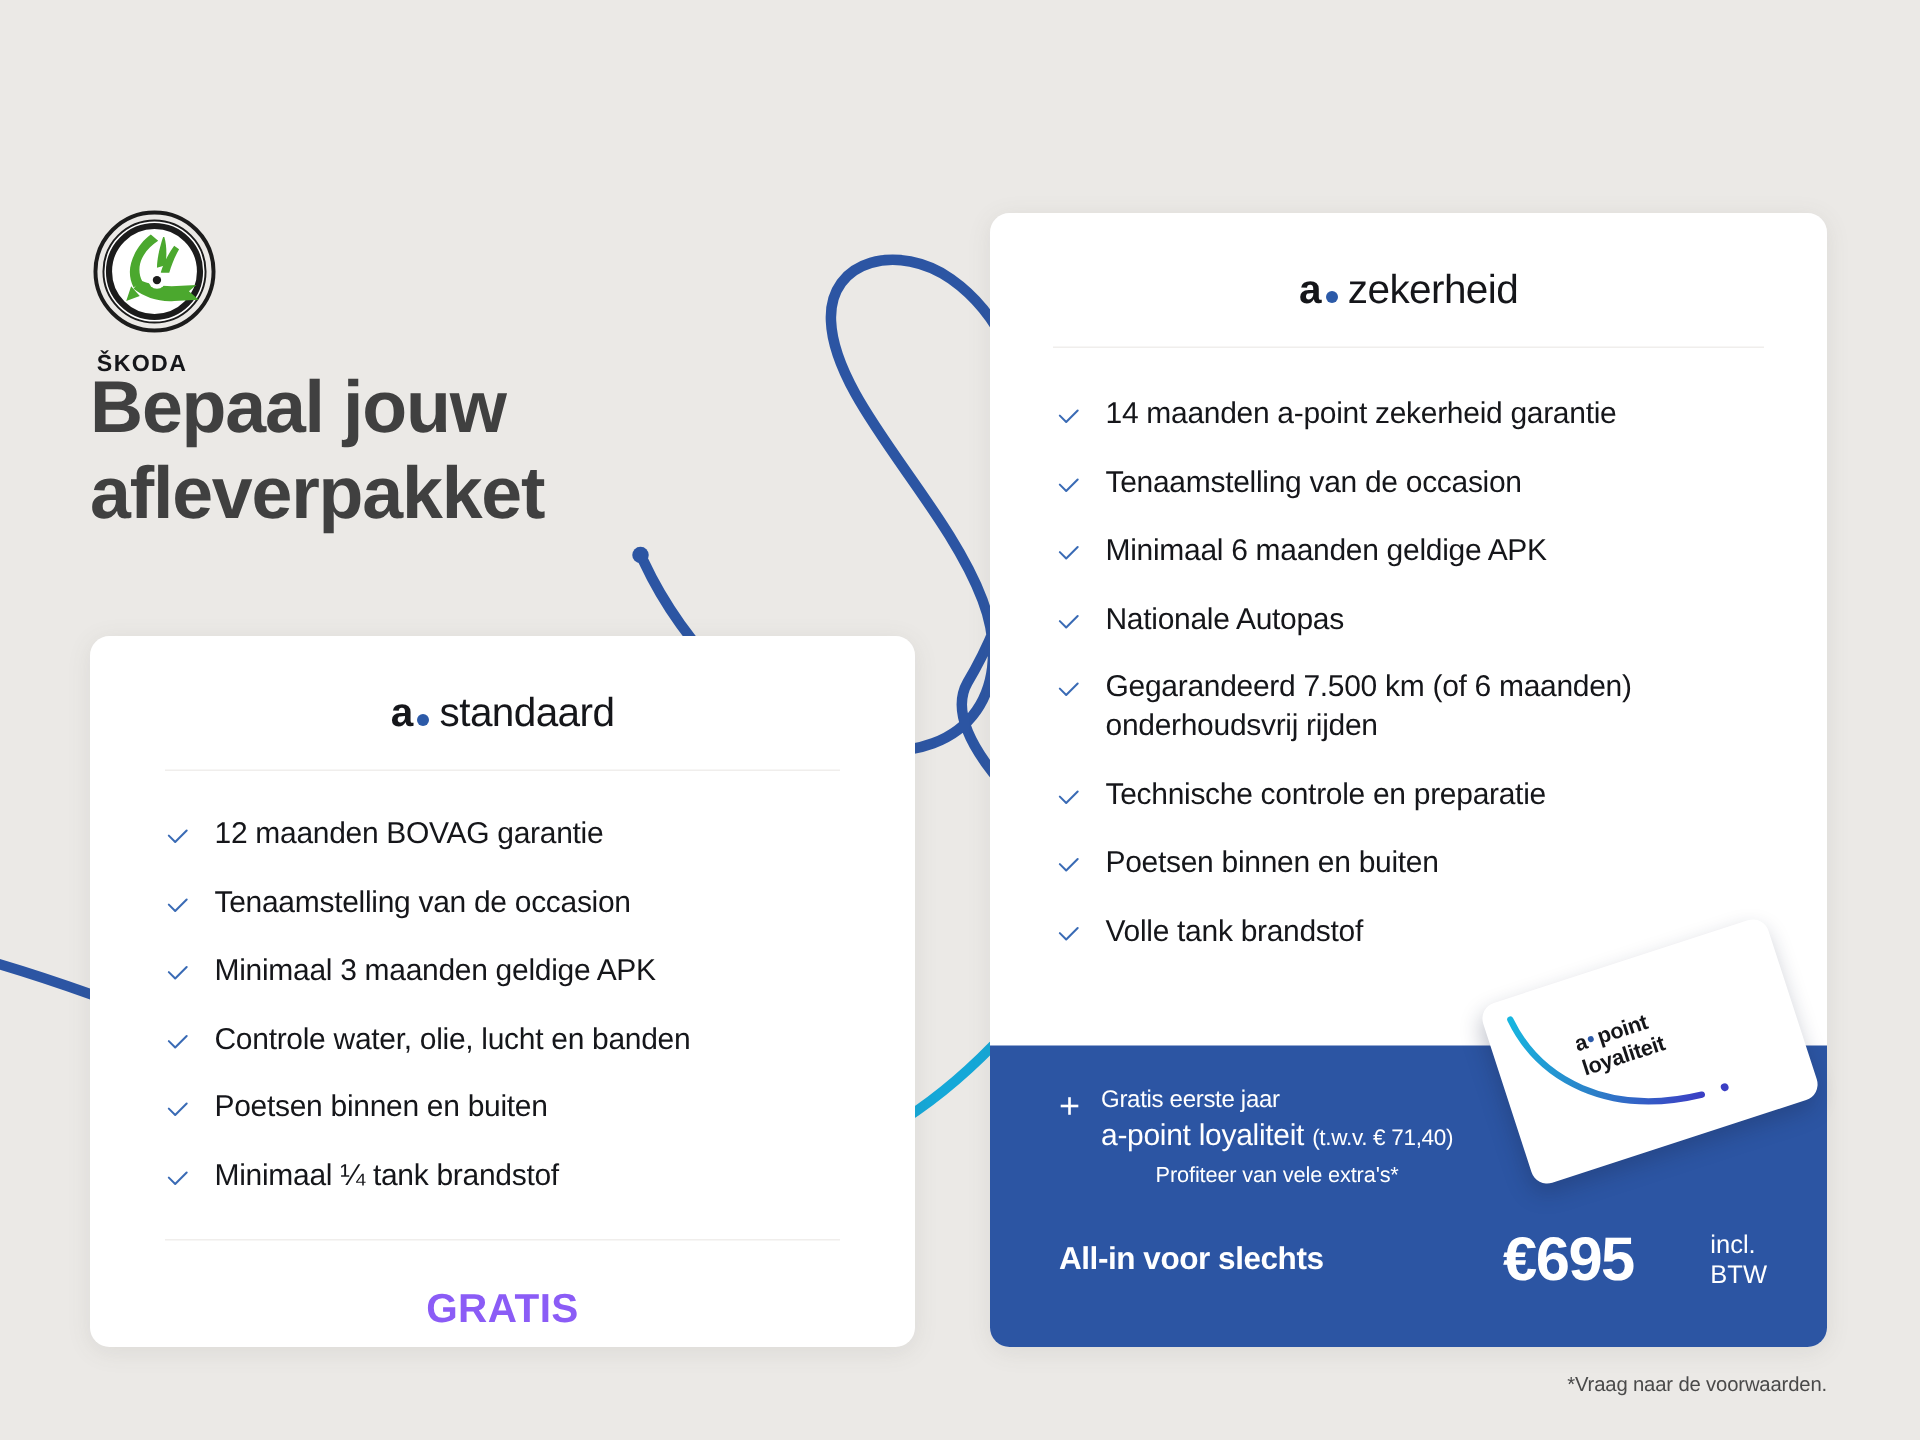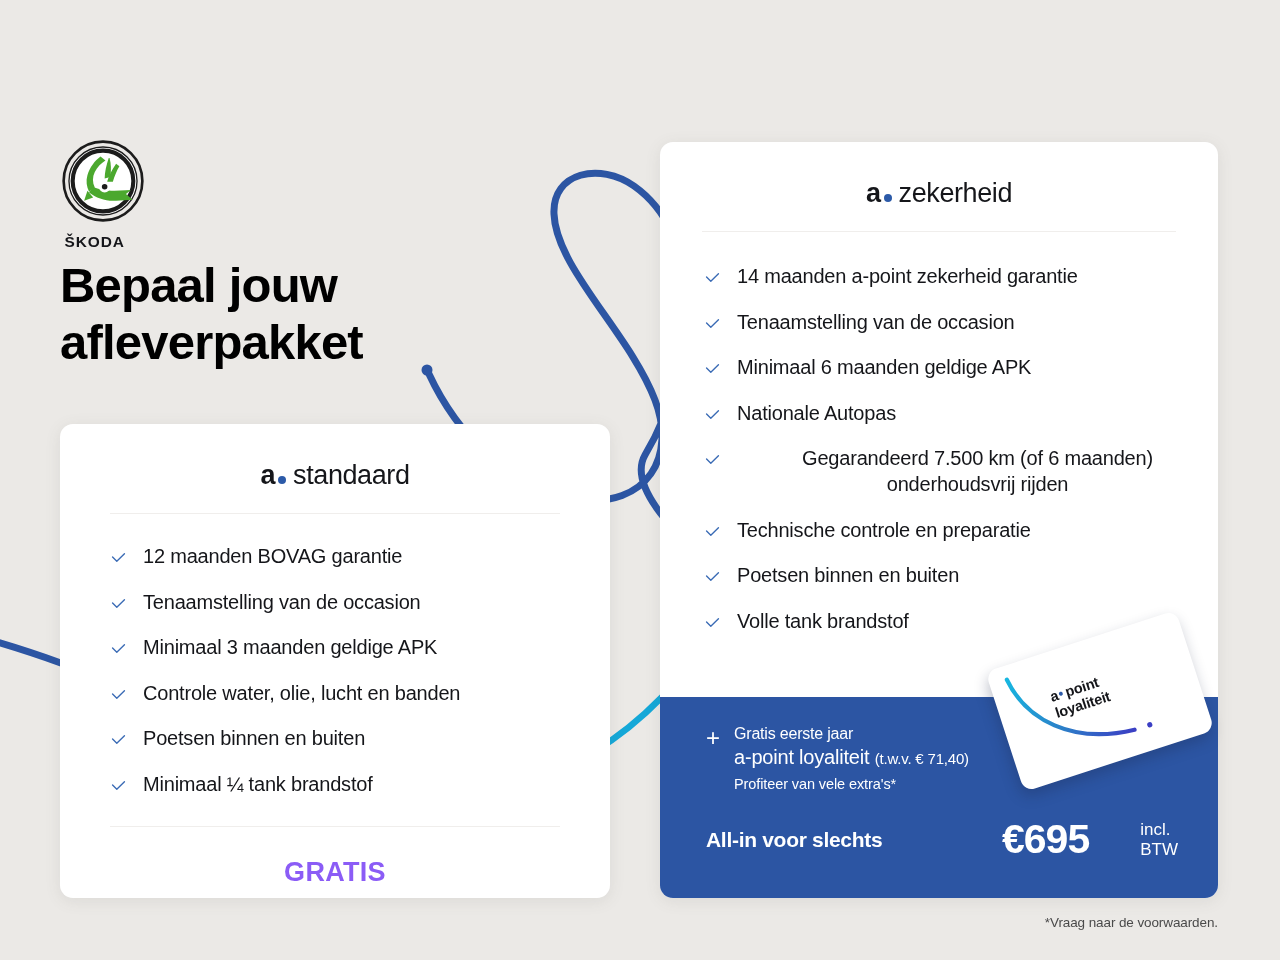--- a/index.html
+++ b/index.html
@@ -18,23 +18,23 @@
   .deco { position:absolute; inset:0; width:1280px; height:960px; pointer-events:none; }
   .deco.behind { z-index:1; }
   .deco.front  { z-index:3; }
 
   
   .brand { position:absolute; left:62px; top:140px; z-index:4; }
   .skoda-mark { width:82px; height:82px; display:block; }
   .skoda-word { margin-top:9px; width:96px; height:20px; display:block; }
 
   .headline {
-    position:absolute; left:60px; top:257px; z-index:4;
+    position:absolute; left:60px; top:244px; z-index:4;
     font-size:49px; line-height:1.16; font-weight:700;
-    letter-spacing:-0.8px; color:#000000; white-space:pre-line;
+    letter-spacing:-0.8px; color:#404040; white-space:pre-line;
   }
 
   
   .card {
     position:absolute; background:#fff; border-radius:13px;
     box-shadow:0 3px 16px rgba(90,86,80,.10);
   }
   .card-left  { left:60px;  top:424px; width:550px; height:474px; z-index:2; }
   .card-right { left:660px; top:142px; width:558px; height:756px; z-index:4; overflow:hidden; }
 
@@ -50,21 +50,21 @@
   .alogo .dot{
     width:8px; height:8px; border-radius:50%; background:#2c5aa8;
     display:inline-block; margin:0 7px 0 3px; position:relative; top:4px;
   }
   .alogo .word { font-weight:400; }
 
   .rule { height:1px; background:#f0eeec; margin:22px 34px 0; }
   .card-left .rule  { margin:22px 50px 0; }
   .card-right .rule { margin:22px 42px 0; }
 
-  .feature-list { list-style:none;text-align:center; }
+  .feature-list { list-style:none; }
   .card-left .feature-list  { margin:30px 0 0 50px; }
   .card-right .feature-list { margin:32px 0 0 44px; }
 
   .feature {
     display:flex; align-items:flex-start; gap:16px;
     font-size:20px; line-height:1.28; color:#15161a;
     letter-spacing:-0.2px;
   }
   .card-left .feature  { margin-bottom:20px; }
   .card-right .feature { margin-bottom:20px; }
@@ -83,21 +83,21 @@
   .blue-footer {
     position:absolute; left:0; right:0; bottom:0; height:201px;
     background:#2c55a3; color:#fff; overflow:hidden;
   }
   .bonus { position:absolute; left:46px; top:26px; display:flex; gap:14px; }
   .plus { font-size:24px; line-height:1; font-weight:400; margin-top:3px; }
   .bonus-text { }
   .bonus-l1 { font-size:16px; line-height:1.32; letter-spacing:-0.2px; }
   .bonus-l2 { font-size:20px; line-height:1.32; letter-spacing:-0.2px; }
   .bonus-l2 .small { font-size:15px; }
-  .bonus-l3 { font-size:14.5px; margin-top:5px; letter-spacing:-0.1px; }
+  .bonus-l3 { font-size:14.5px; margin-top:5px; letter-spacing:-0.1px;text-align:center; }
 
   .price-row {
     position:absolute; left:46px; right:40px; bottom:38px;
     display:flex; align-items:center; justify-content:space-between;
   }
   .price-label { font-size:21px; font-weight:700; letter-spacing:-0.3px; }
   .price-wrap { display:flex; align-items:center; gap:9px; }
   .price-amount { font-size:41px; font-weight:700; letter-spacing:-1px; line-height:1; }
   .price-vat { font-size:17px; line-height:1.16;margin-left:42px; }
 

